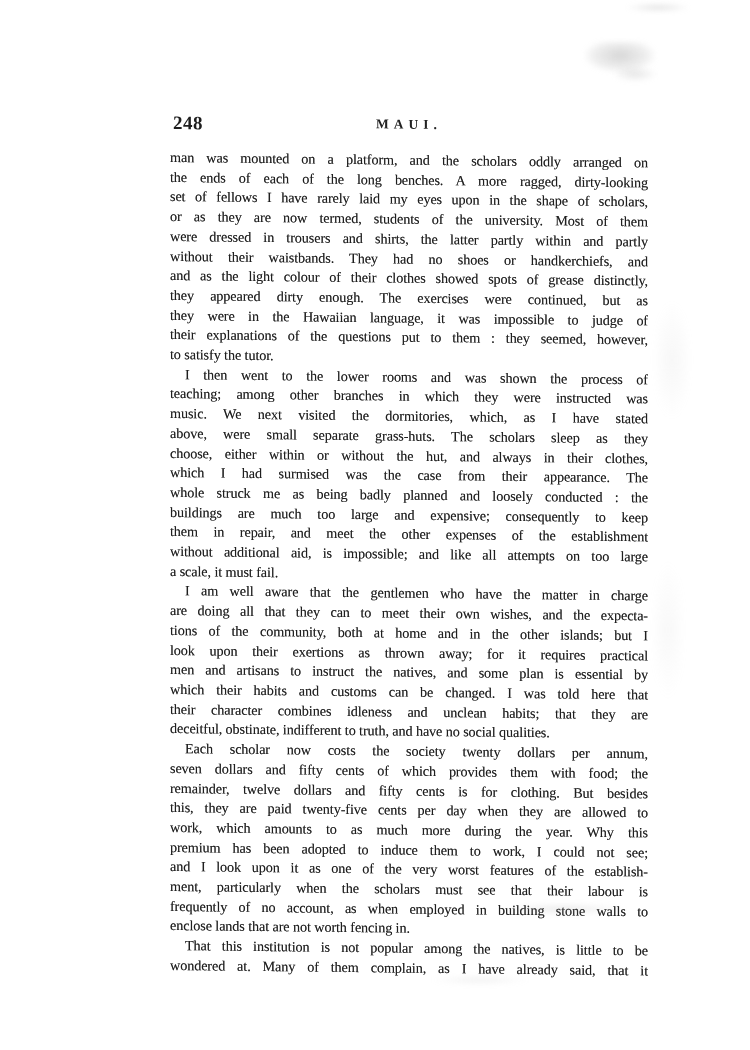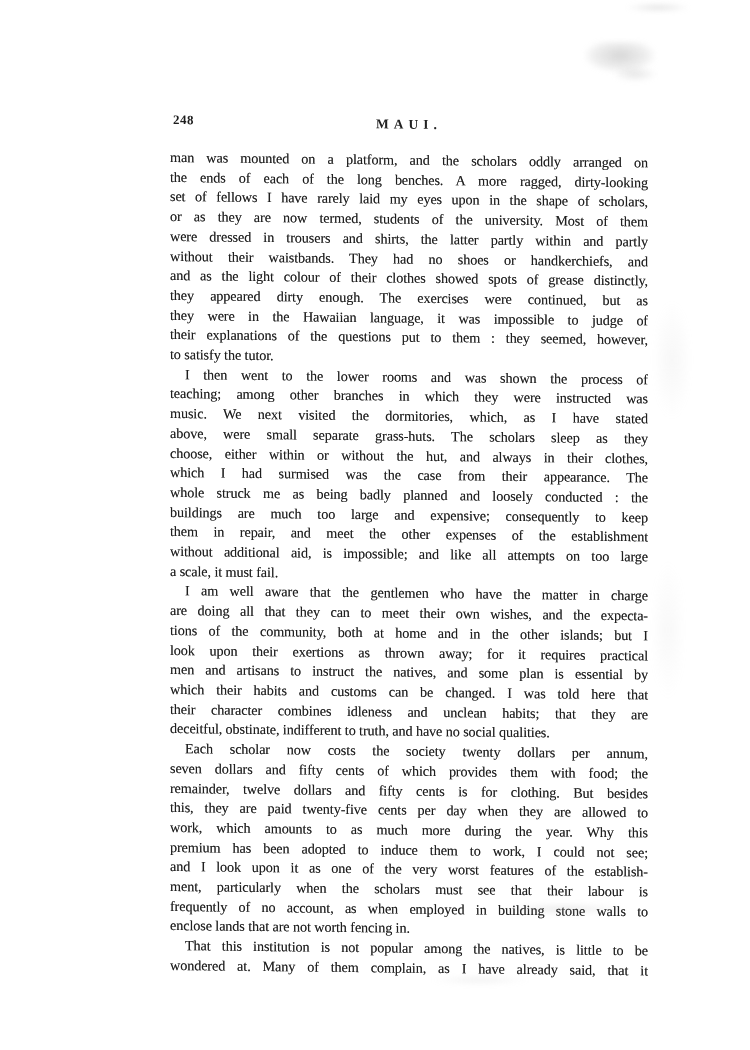--- a/index.html
+++ b/index.html
@@ -25,21 +25,21 @@
     position: absolute;
     top: 112px;
     left: 170px;
     width: 478px;
     height: 20px;
   }
   .page-number {
     position: absolute;
     left: 3px;
     top: 0;
-    font-size: 13px;
+    font-size: 19px;
     font-weight: 700;
     letter-spacing: 0.5px;
     color: #1d1d1d;
   }
   .running-head {
     position: absolute;
     left: 0;
     right: 0;
     top: 2px;
     text-align: center;

